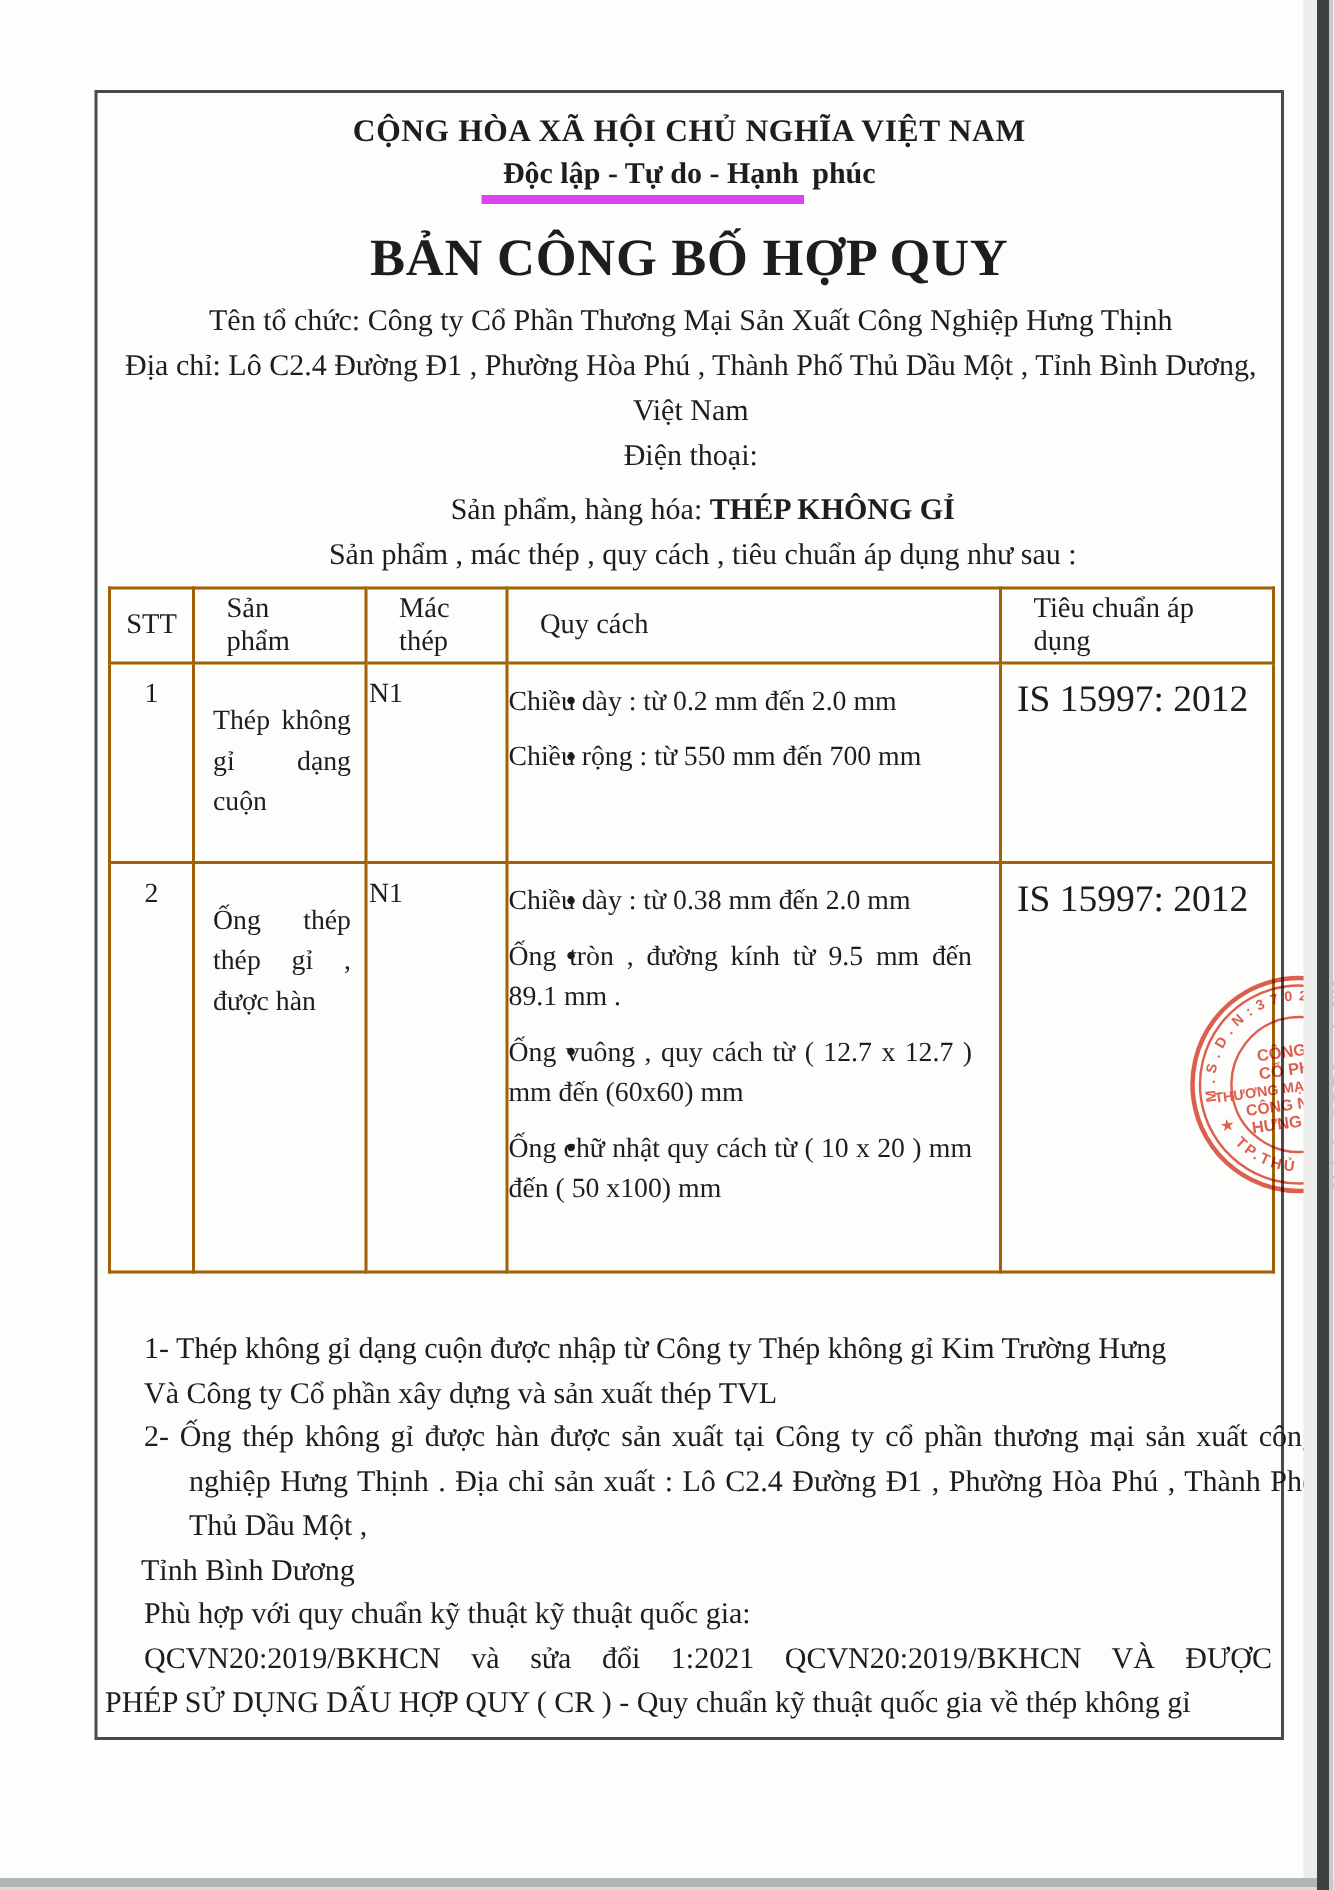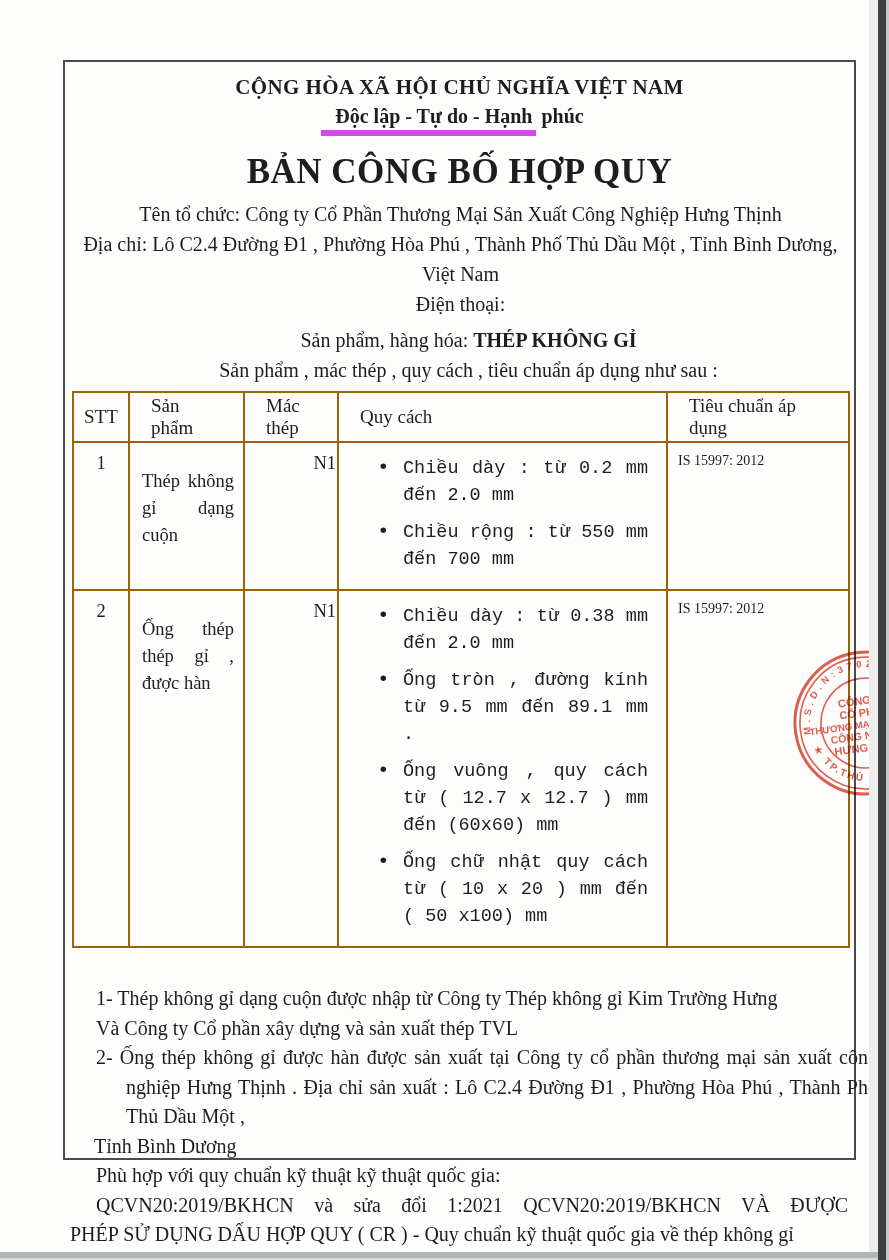--- a/index.html
+++ b/index.html
@@ -23,27 +23,27 @@
   .info p{margin-left:18px;width:755px;line-height:30px;text-align:center;}
   .info p.indent{margin-left:26px;}
   .info p.gap-after{margin-bottom:6px;}
   .bold{font-weight:bold;}
   table{border-collapse:collapse;margin:6px 0 0 7px;table-layout:fixed;width:776px;font-size:18.5px;}
   th,td{border:2px solid #a16207;vertical-align:top;}
   thead th{font-weight:normal;height:38px;vertical-align:middle;text-align:left;padding:2px 21px;font-size:19px;}
   thead th.c{text-align:center;padding:2px 2px;}
   td.stt{text-align:center;padding-top:10px;}
   td.sp{padding:25px 9px 8px 12px;text-align:justify;line-height:27px;}
-  td.mt{text-align:right;padding-top:10px;}
+  td.mt{text-align:left;padding-top:10px;}
   td.qc{padding:0;}
-  td.tc{padding:10px 6px 8px 10px;font-size:14px;}
+  td.tc{padding:10px 6px 8px 10px;font-size:25px;}
   tr.r1 td{height:98px;}
   tr.r2 td{height:238px;}
   .qc ul{list-style:none;margin:0;padding:12px 6px 6px 0;}
-  .qc li{position:relative;padding-left:64px;padding-right:12px;margin-bottom:10px;text-align:justify;line-height:27px;font-family:Liberation Mono, monospace;}
+  .qc li{position:relative;padding-right:12px;margin-bottom:10px;text-align:justify;line-height:27px;}
   .qc li::before{content:"\2022";position:absolute;left:38px;top:-1px;font-size:21px;}
   .notes{margin-top:36px;font-size:20px;}
   .notes p{margin-left:31px;width:752px;line-height:29.5px;}
   .notes .hang{padding-left:30px;text-indent:-30px;text-align:justify;}
   .notes .province{margin-left:29px;}
   .notes .qcvn1{text-align:justify;text-align-last:justify;}
   .notes .qcvn2{margin-left:5px;width:782px;}
   
   .stamp{position:absolute;left:790px;top:645px;width:152px;height:160px;z-index:4;mix-blend-mode:multiply;opacity:.92;}
   

